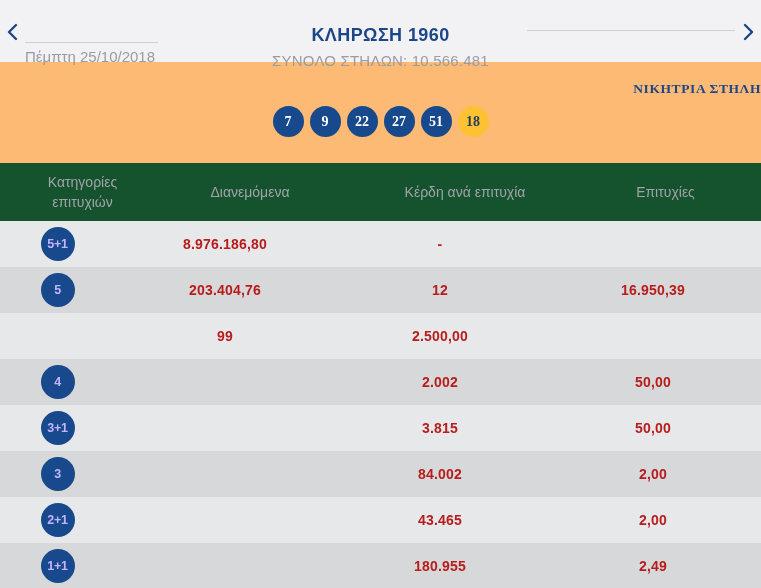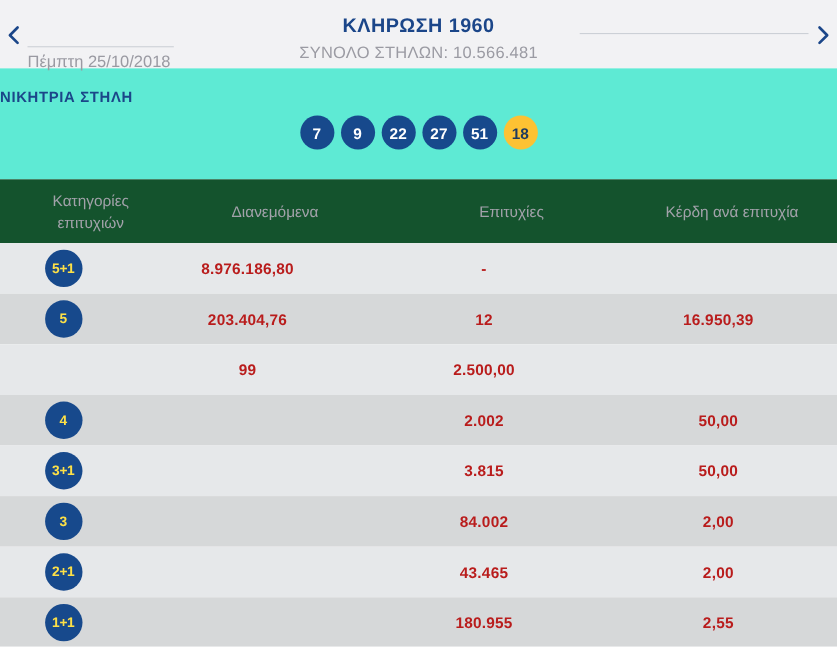--- a/index.html
+++ b/index.html
@@ -45,21 +45,21 @@
   .draw-date {
     margin-top: 5px;
     font-size: 15px;
     color: #9a9aa2;
     white-space: nowrap;
   }
   .header-center {
     position: absolute;
     left: 0;
     right: 0;
-    top: 13px;
+    top: 25px;
     text-align: center;
   }
   .draw-title {
     font-size: 18px;
     font-weight: bold;
     color: #1b4689;
     letter-spacing: 0.4px;
   }
   .draw-subtitle {
     margin-top: 6px;
@@ -70,23 +70,24 @@
   .header-right {
     position: absolute;
     right: 26px;
     top: 30px;
     width: 208px;
   }
 
   
   .winning-section {
     height: 101px;
-    background: #5eead4;
-    text-align: left;
+    background: #fdba74;
+    text-align: right;
     padding-top: 19px;
+    font-family: Liberation Serif, serif;
   }
   .winning-title {
     font-size: 13.5px;
     font-weight: bold;
     color: #1b4689;
     letter-spacing: 0.6px;
   }
   .balls-row {
     margin-top: 9px;
     display: flex;
@@ -138,21 +139,21 @@
     font-weight: bold;
     color: #b91c1c;
     letter-spacing: 0.2px;
   }
   .badge-wrap { display: flex; justify-content: center; }
   .cat-badge {
     width: 34px;
     height: 34px;
     border-radius: 50%;
     background: #17498c;
-    color: #fde047;
+    color: #c4b5fd;
     font-size: 12.5px;
     font-weight: bold;
     display: flex;
     align-items: center;
     justify-content: center;
     letter-spacing: -0.3px;
   }
 </style>
 </head>
 <body>
@@ -203,22 +204,22 @@
         <span class="ball">27</span>
         <span class="ball">51</span>
         <span class="ball joker">18</span>
       </div>
   </section>
 
   <section class="results-table">
     <div class="t-row t-head">
       <div class="t-cell">Κατηγορίες επιτυχιών</div>
       <div class="t-cell">Διανεμόμενα</div>
+      <div class="t-cell">Κέρδη ανά επιτυχία</div>
       <div class="t-cell">Επιτυχίες</div>
-      <div class="t-cell">Κέρδη ανά επιτυχία</div>
     </div>
     <div>
         <div class="t-row data-row odd">
           <div class="t-cell badge-wrap">
             <span class="cat-badge">5+1</span>
           </div>
           <div class="t-cell value">8.976.186,80</div>
           <div class="t-cell value">-</div>
         </div>
         <div class="t-row data-row even">
@@ -265,18 +266,18 @@
           <div class="t-cell value"></div>
           <div class="t-cell value">43.465</div>
           <div class="t-cell value">2,00</div>
         </div>
         <div class="t-row data-row even">
           <div class="t-cell badge-wrap">
             <span class="cat-badge">1+1</span>
           </div>
           <div class="t-cell value"></div>
           <div class="t-cell value">180.955</div>
-          <div class="t-cell value">2,55</div>
+          <div class="t-cell value">2,49</div>
         </div>
       </div>
   </section>
 
 </div>
 
 </body></html>

